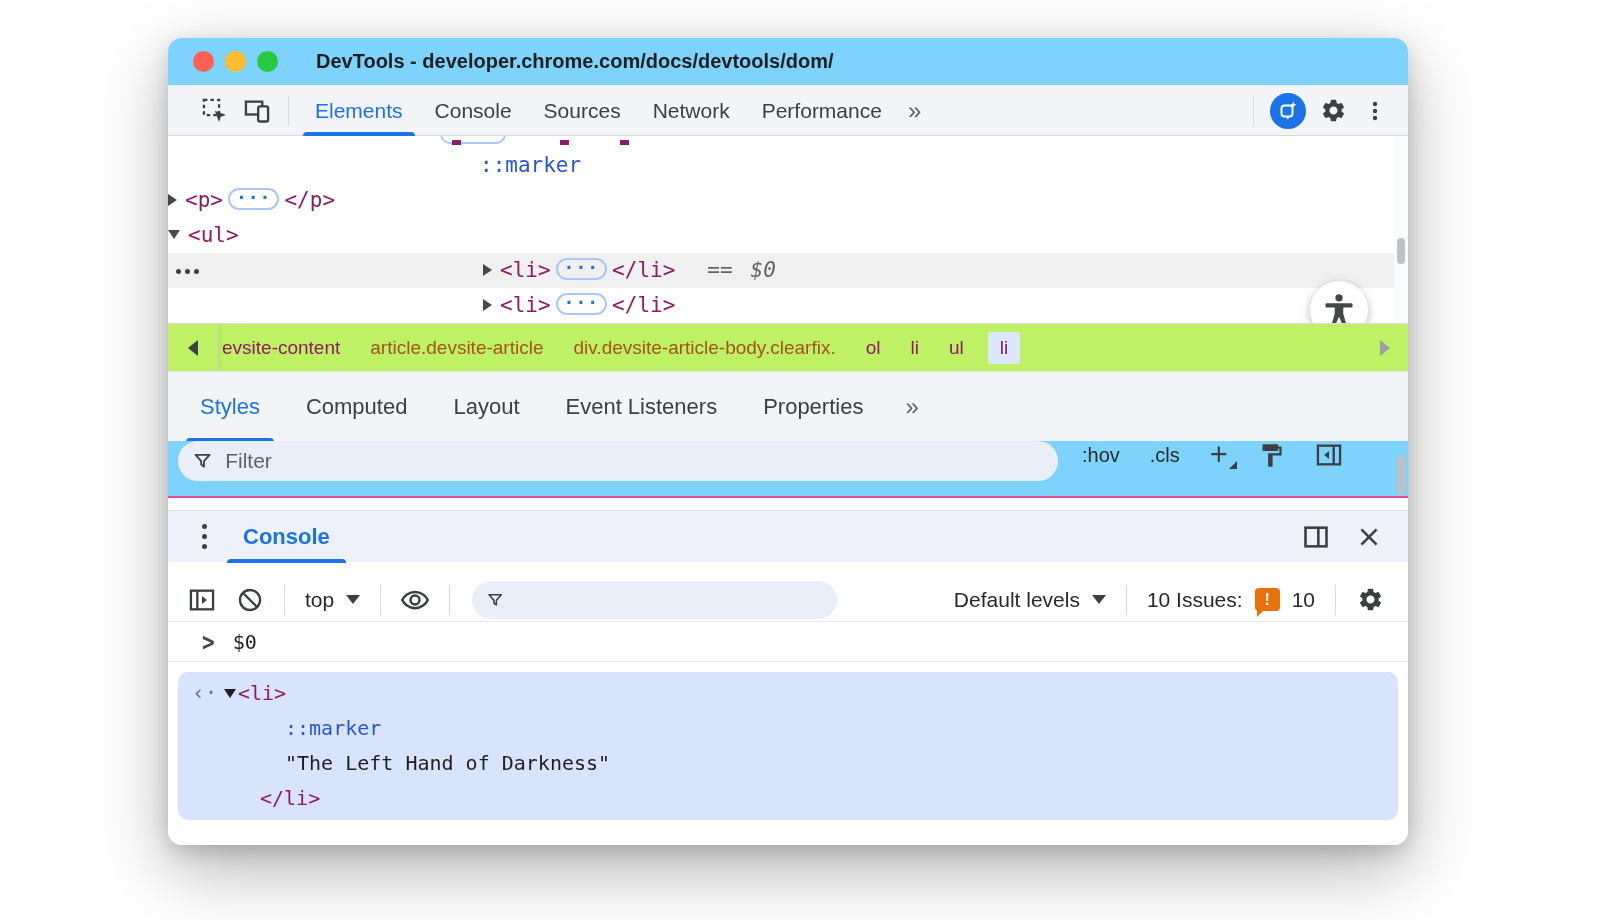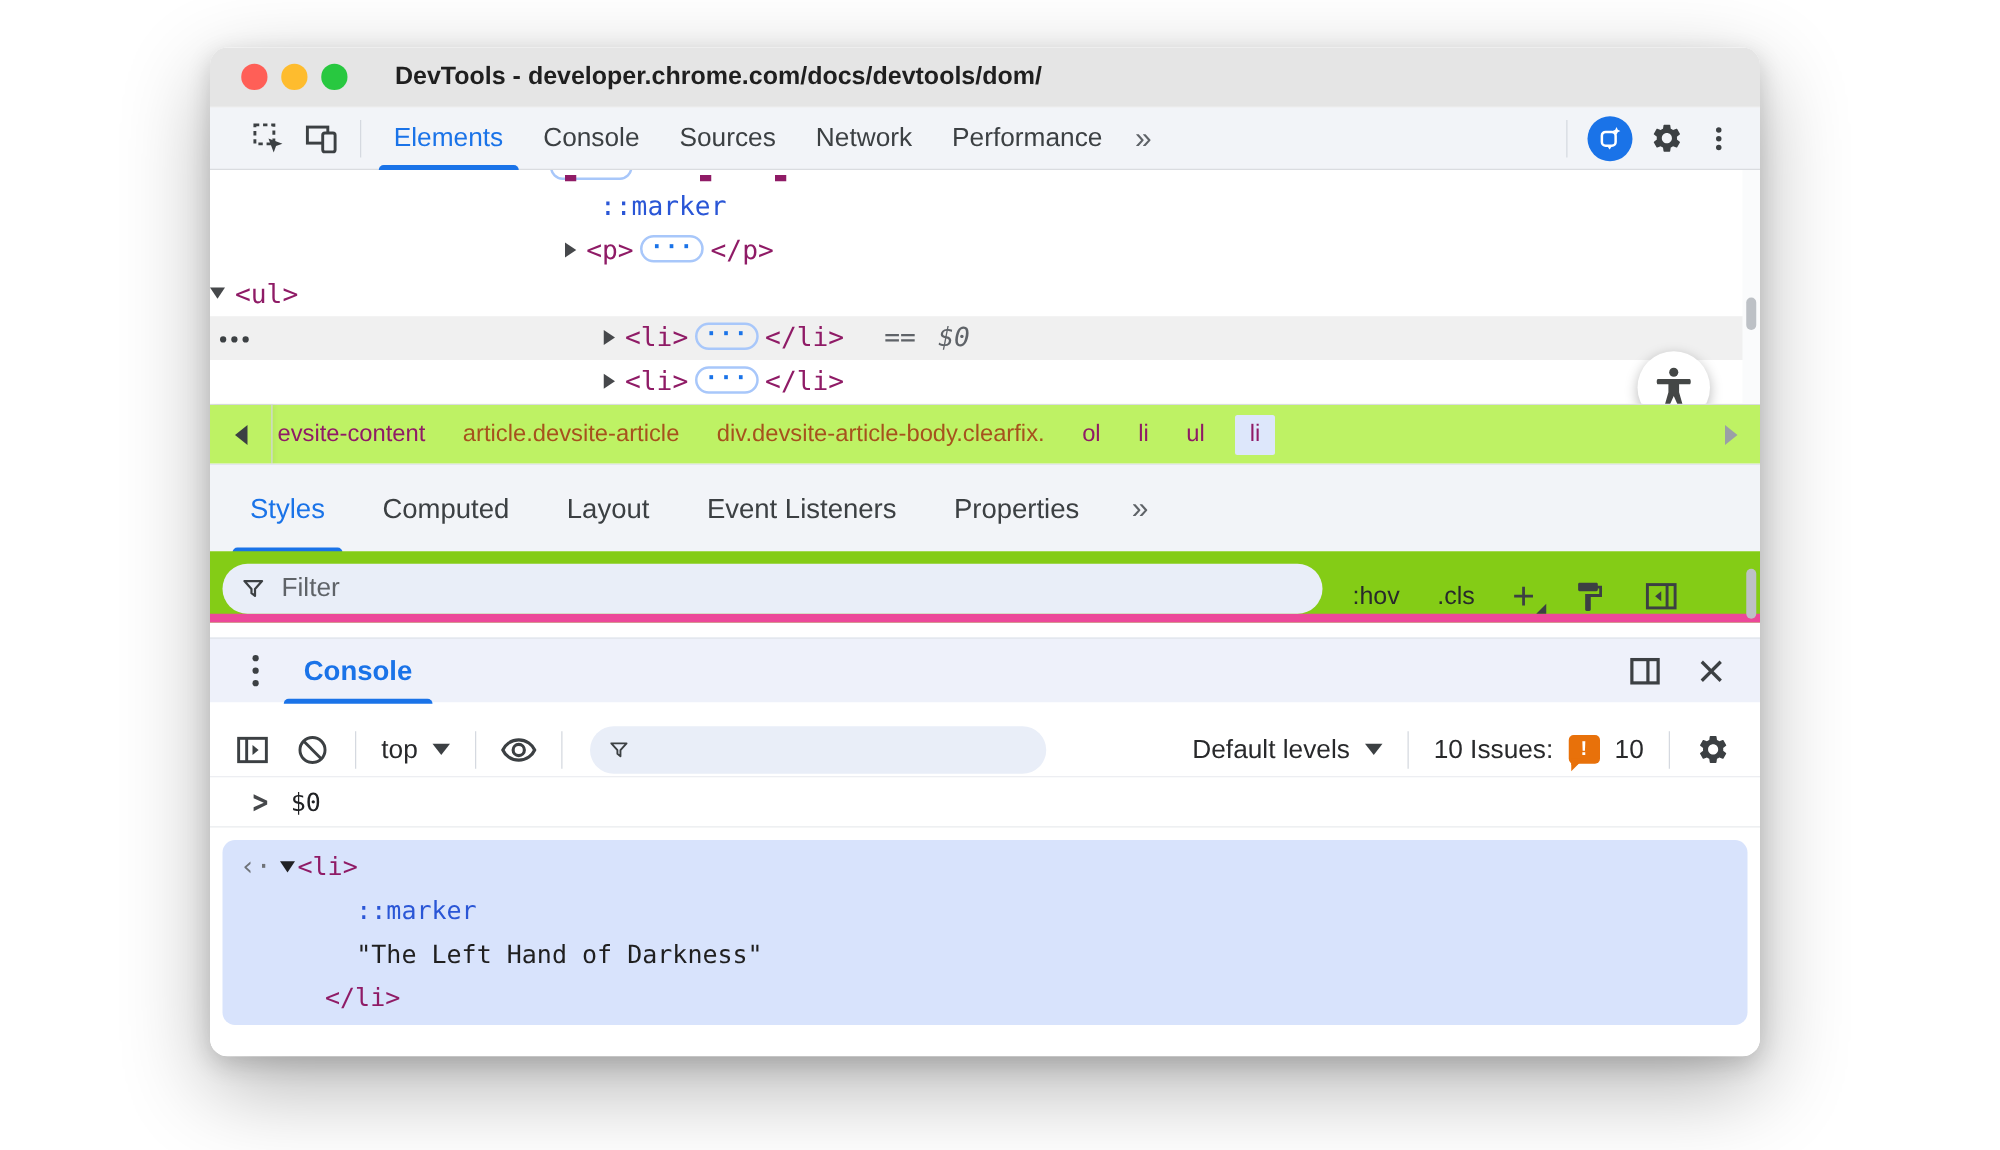--- a/index.html
+++ b/index.html
@@ -11,21 +11,21 @@
   .mono { font-family:"DejaVu Sans Mono","Liberation Mono",monospace; }
 
   .window {
     position:absolute; left:168px; top:38px; width:1240px; height:807px;
     background:#fff; border-radius:14px; overflow:hidden;
     box-shadow:0 24px 70px rgba(0,0,0,.30), 0 6px 20px rgba(0,0,0,.16);
     display:flex; flex-direction:column;
   }
 
   
-  .titlebar { height:48px; flex:0 0 48px; background:#e5e5e5; display:flex; align-items:center; padding-left:14px; border-bottom:1px solid #ececec; }
+  .titlebar { height:48px; flex:0 0 48px; background:#7dd3fc; display:flex; align-items:center; padding-left:14px; border-bottom:1px solid #ececec; }
   .light { width:21px; height:21px; border-radius:50%; margin-left:11px; }
   .light.red{ background:#ff5f57; } .light.yellow{ background:#febc2e; } .light.green{ background:#28c840; }
   .win-title { margin-left:38px; font-size:20px; font-weight:bold; color:#1f1f1f; }
 
   
   .toolbar { height:50px; flex:0 0 50px; background:#f2f4f8; display:flex; align-items:center; border-bottom:1px solid #dadce0; padding:0 12px 0 26px; }
   .tb-icon { width:34px; height:34px; display:flex; align-items:center; justify-content:center; margin:0 4px; }
   .vdiv { width:1px; height:30px; background:#d5d9e0; margin:0 10px; }
   .tab { position:relative; height:50px; line-height:50px; padding:0 16px; font-size:21px; color:#3c4043; white-space:nowrap; }
   .tab.active { color:#1a73e8; }
@@ -67,21 +67,21 @@
   .crumb.clsc { color:#a6521d; }
   .crumb.sel { background:#dde7fb; padding:5px 12px; border-radius:2px; margin-left:24px; }
 
   
   .side-tabs { height:70px; flex:0 0 70px; background:#f2f4f8; border-top:1px solid #e3e6ec; display:flex; align-items:center; padding:0 18px; }
   .stab { position:relative; height:70px; line-height:70px; padding:0 14px; margin-right:18px; font-size:22px; color:#3c4043; white-space:nowrap; }
   .stab.active { color:#1a73e8; }
   .stab.active::after { content:""; position:absolute; left:0; right:0; bottom:0; height:4px; background:#1a73e8; border-radius:4px 4px 0 0; }
 
   
-  .filter-row { height:57px; flex:0 0 57px; background:#84cc16; border-bottom:7px solid #ec4899; display:flex; align-items:flex-end; position:relative; }
+  .filter-row { height:57px; flex:0 0 57px; background:#7dd3fc; border-bottom:2px solid #ec4899; display:flex; align-items:flex-start; position:relative; }
   .pill-input { margin-left:10px; width:880px; height:40px; border-radius:20px; background:#e9eef8; display:flex; align-items:center; padding:0 14px; }
   .pill-input input { border:none; outline:none; background:transparent; font-size:21px; color:#202124; margin-left:10px; width:100%; font-family:"Liberation Sans",sans-serif; }
   .pill-input input::placeholder { color:#5f6368; }
   .fr-right { display:flex; align-items:center; gap:30px; margin-left:24px; }
   .tok { font-size:20px; color:#28292b; }
   .plusbtn { position:relative; font-size:31px; color:#3c4043; line-height:28px; }
   .plusbtn::after { content:""; position:absolute; right:-9px; bottom:0; border-left:8px solid transparent; border-bottom:8px solid #3c4043; }
 
   
   .gap { height:12px; flex:0 0 12px; background:#fff; }
@@ -173,21 +173,21 @@
   <div class="tree mono">
     <div class="peek">
       <span class="pillghost"></span>
       <span class="mk" style="left:284px;"></span>
       <span class="mk" style="left:392px;"></span>
       <span class="mk" style="left:452px;"></span>
     </div>
     <div class="t-row" style="padding-left:312px;">
       <span class="pseudo">::marker</span>
     </div>
-    <div class="t-row" style="padding-left:284px;">
+    <div class="t-row" style="">
       <span class="tri right"></span><span class="tag">&lt;p&gt;</span><span class="pill"><span>···</span></span><span class="tag">&lt;/p&gt;</span>
     </div>
     <div class="t-row" style="">
       <span class="tri down"></span><span class="tag">&lt;ul&gt;</span>
     </div>
     <div class="t-row sel" style="padding-left:315px;">
       <span class="gutter-dots">
           <i></i>
           <i></i>
           <i></i>

